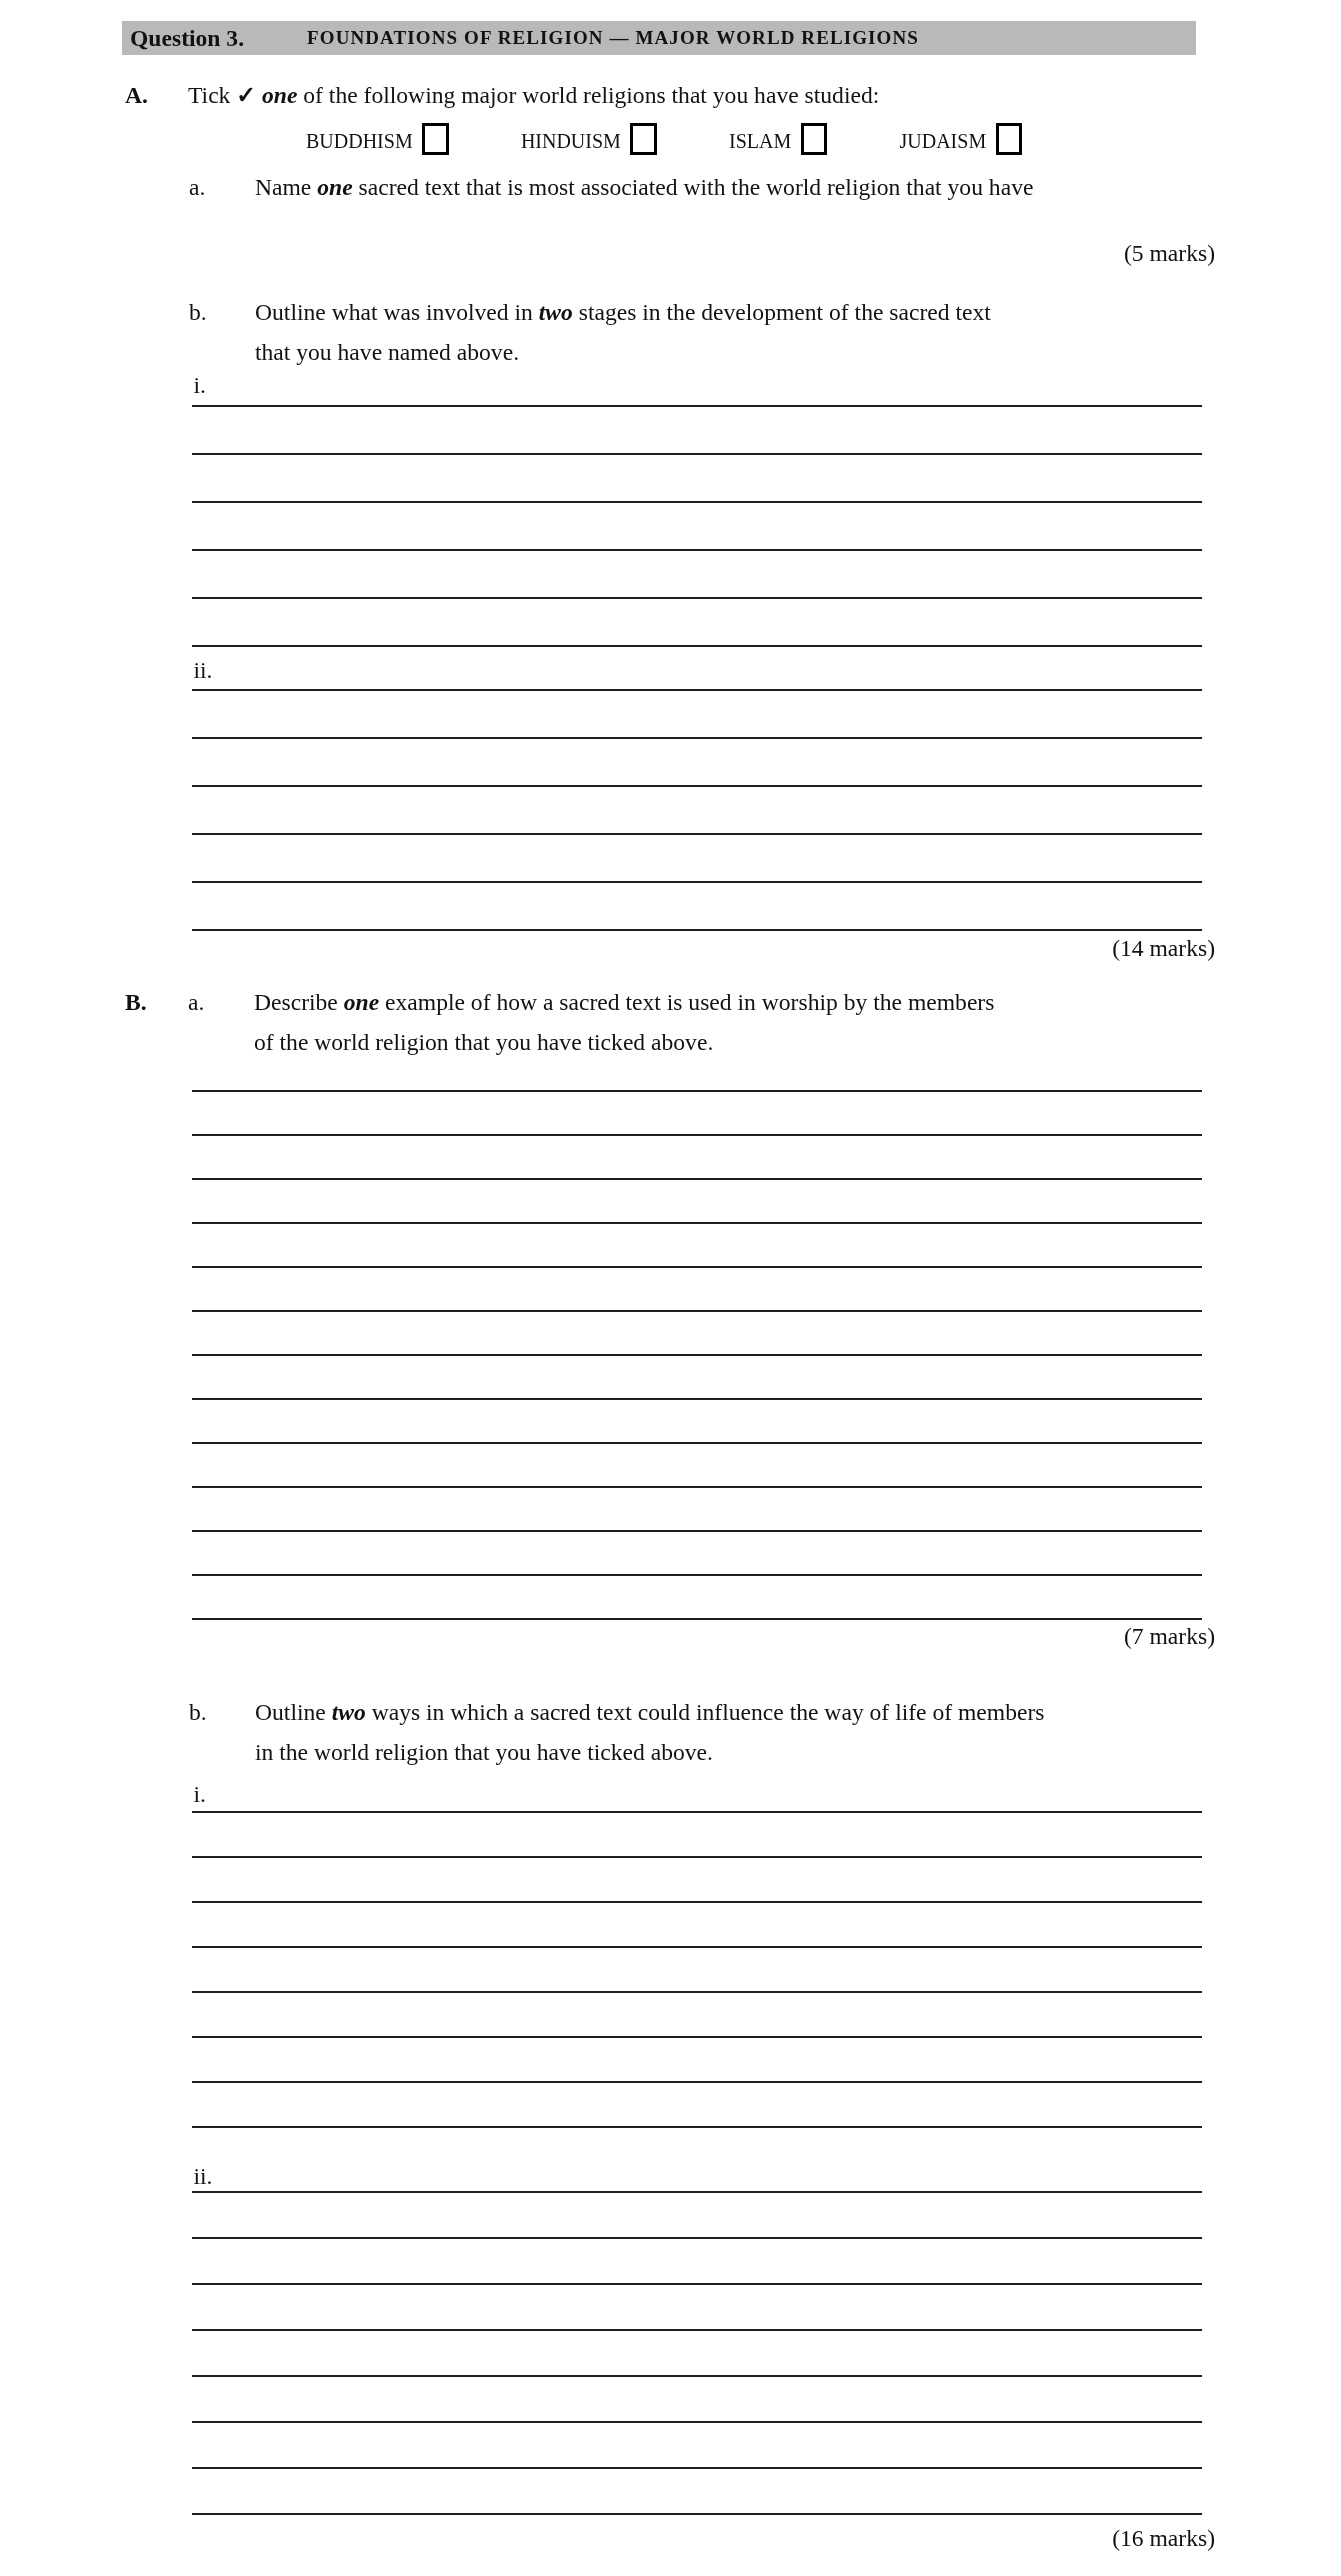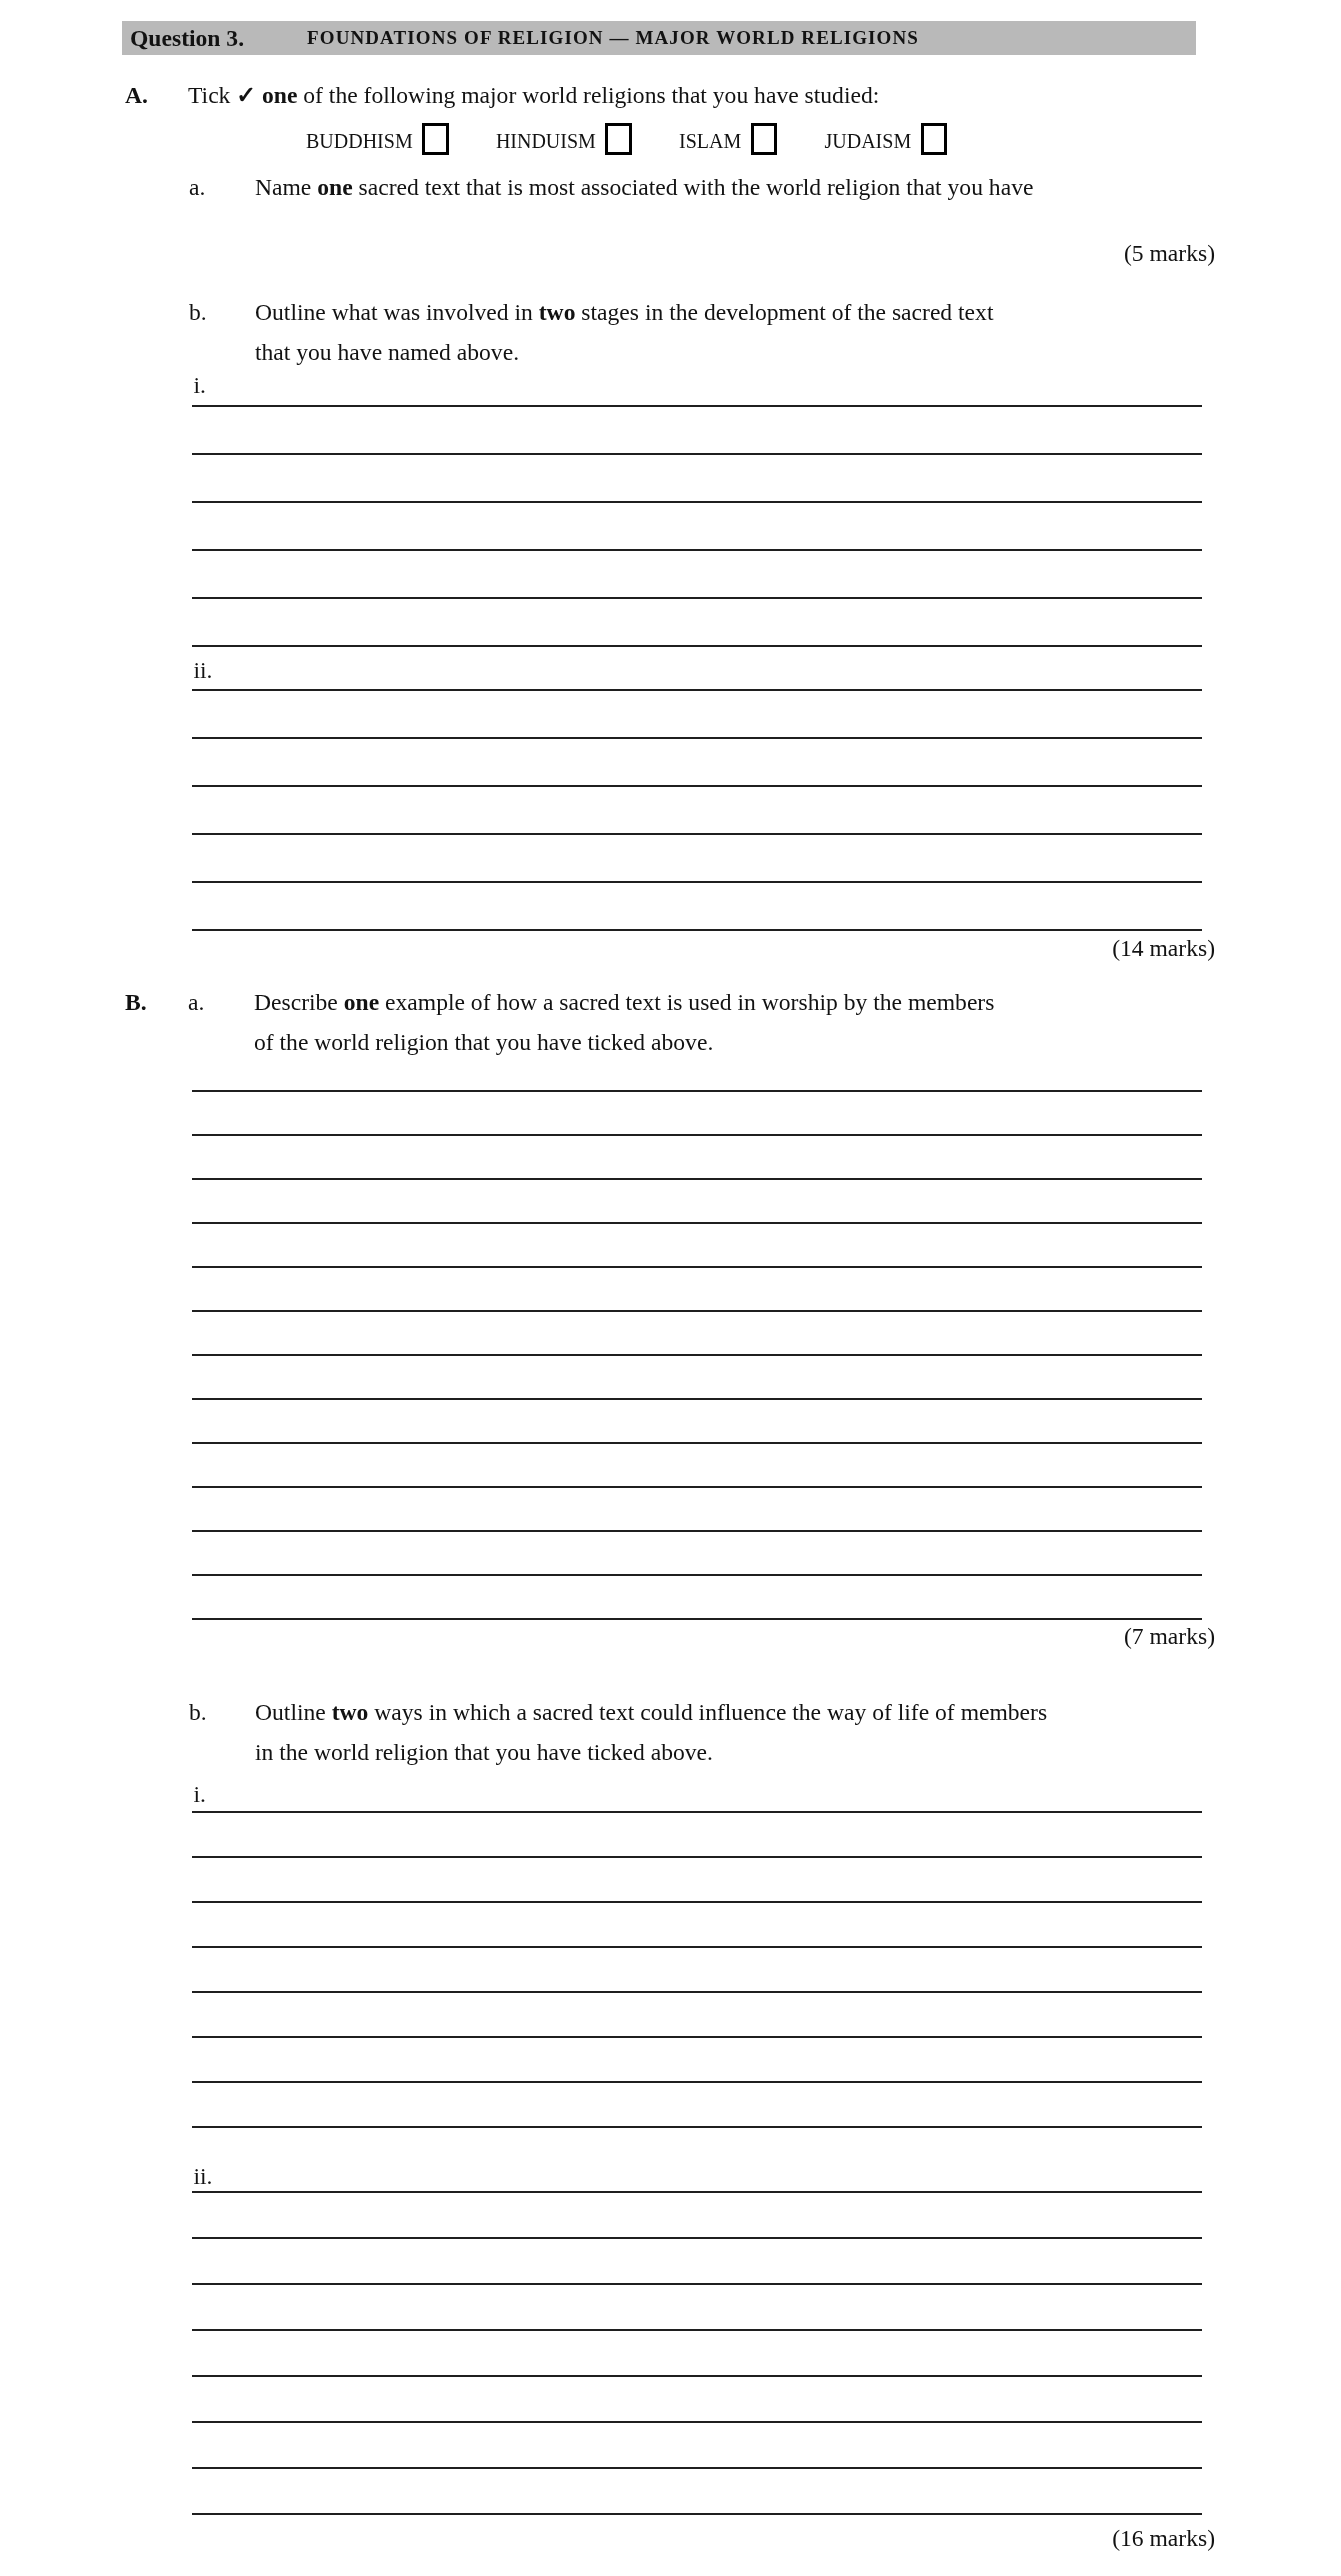--- a/index.html
+++ b/index.html
@@ -15,28 +15,28 @@
     position:absolute; left:122px; top:20.7px; width:1074px; height:34px;
     background:#b9b9b9; display:flex; align-items:center; padding-left:8px;
   }
   .q-label { font-weight:bold; font-size:23.6px; line-height:34px; }
   .q-title { font-weight:bold; font-size:19px; letter-spacing:1.1px; margin-left:63px; line-height:34px; white-space:nowrap; }
   
   .qrow { position:absolute; display:flex; align-items:flex-start; }
   .sec-letter { font-weight:bold; width:63px; flex:0 0 63px; }
   .item-letter { width:66px; flex:0 0 66px; }
   .item-text { flex:1; }
-  .b { font-weight:bold; }
+  .b { font-weight:bold;font-style:italic; }
   .tickmark { font-weight:bold; }
   
   #a-intro { left:125px; top:75px; right:139px; }
   
   #religions {
     position:absolute; left:306px; top:112px; height:43px;
-    display:flex; gap:47px; font-size:20px; line-height:1;
+    display:flex; gap:72px; font-size:20px; line-height:1;
   }
   .religion { display:flex; align-items:flex-end; }
   .religion .rel-label { padding-bottom:4.4px; white-space:nowrap; }
   .checkbox {
     display:inline-block; width:26.6px; height:32px;
     border:3.7px solid #000; background:#fff; margin-left:9.6px;
   }
   
   .lines { position:absolute; left:192px; right:139px; }
   .lines .rule { height:var(--gap); border-bottom:2.2px solid #1f1f1f; }

